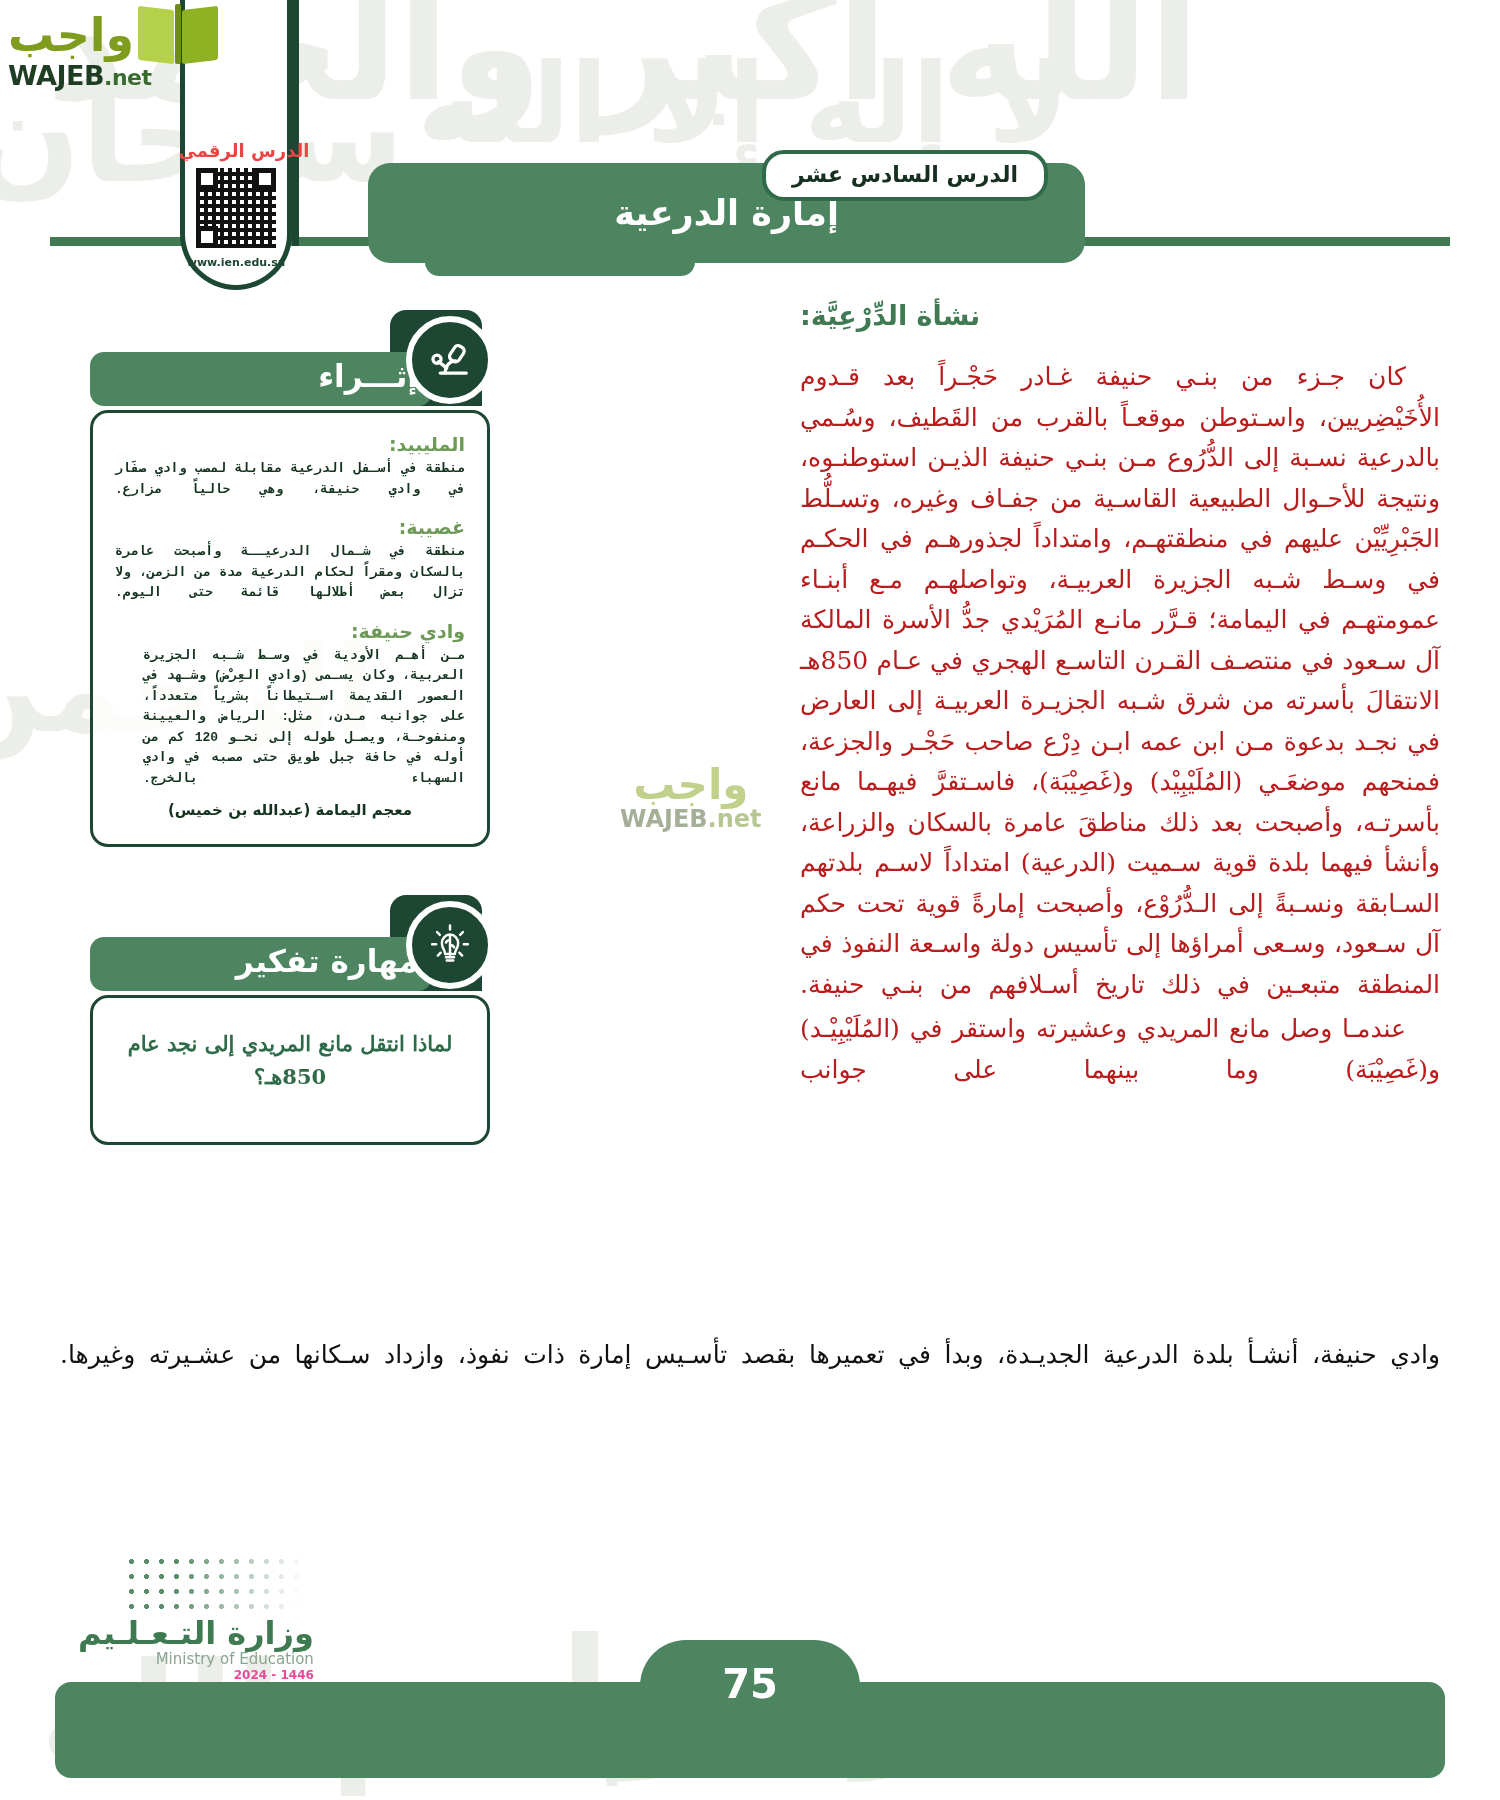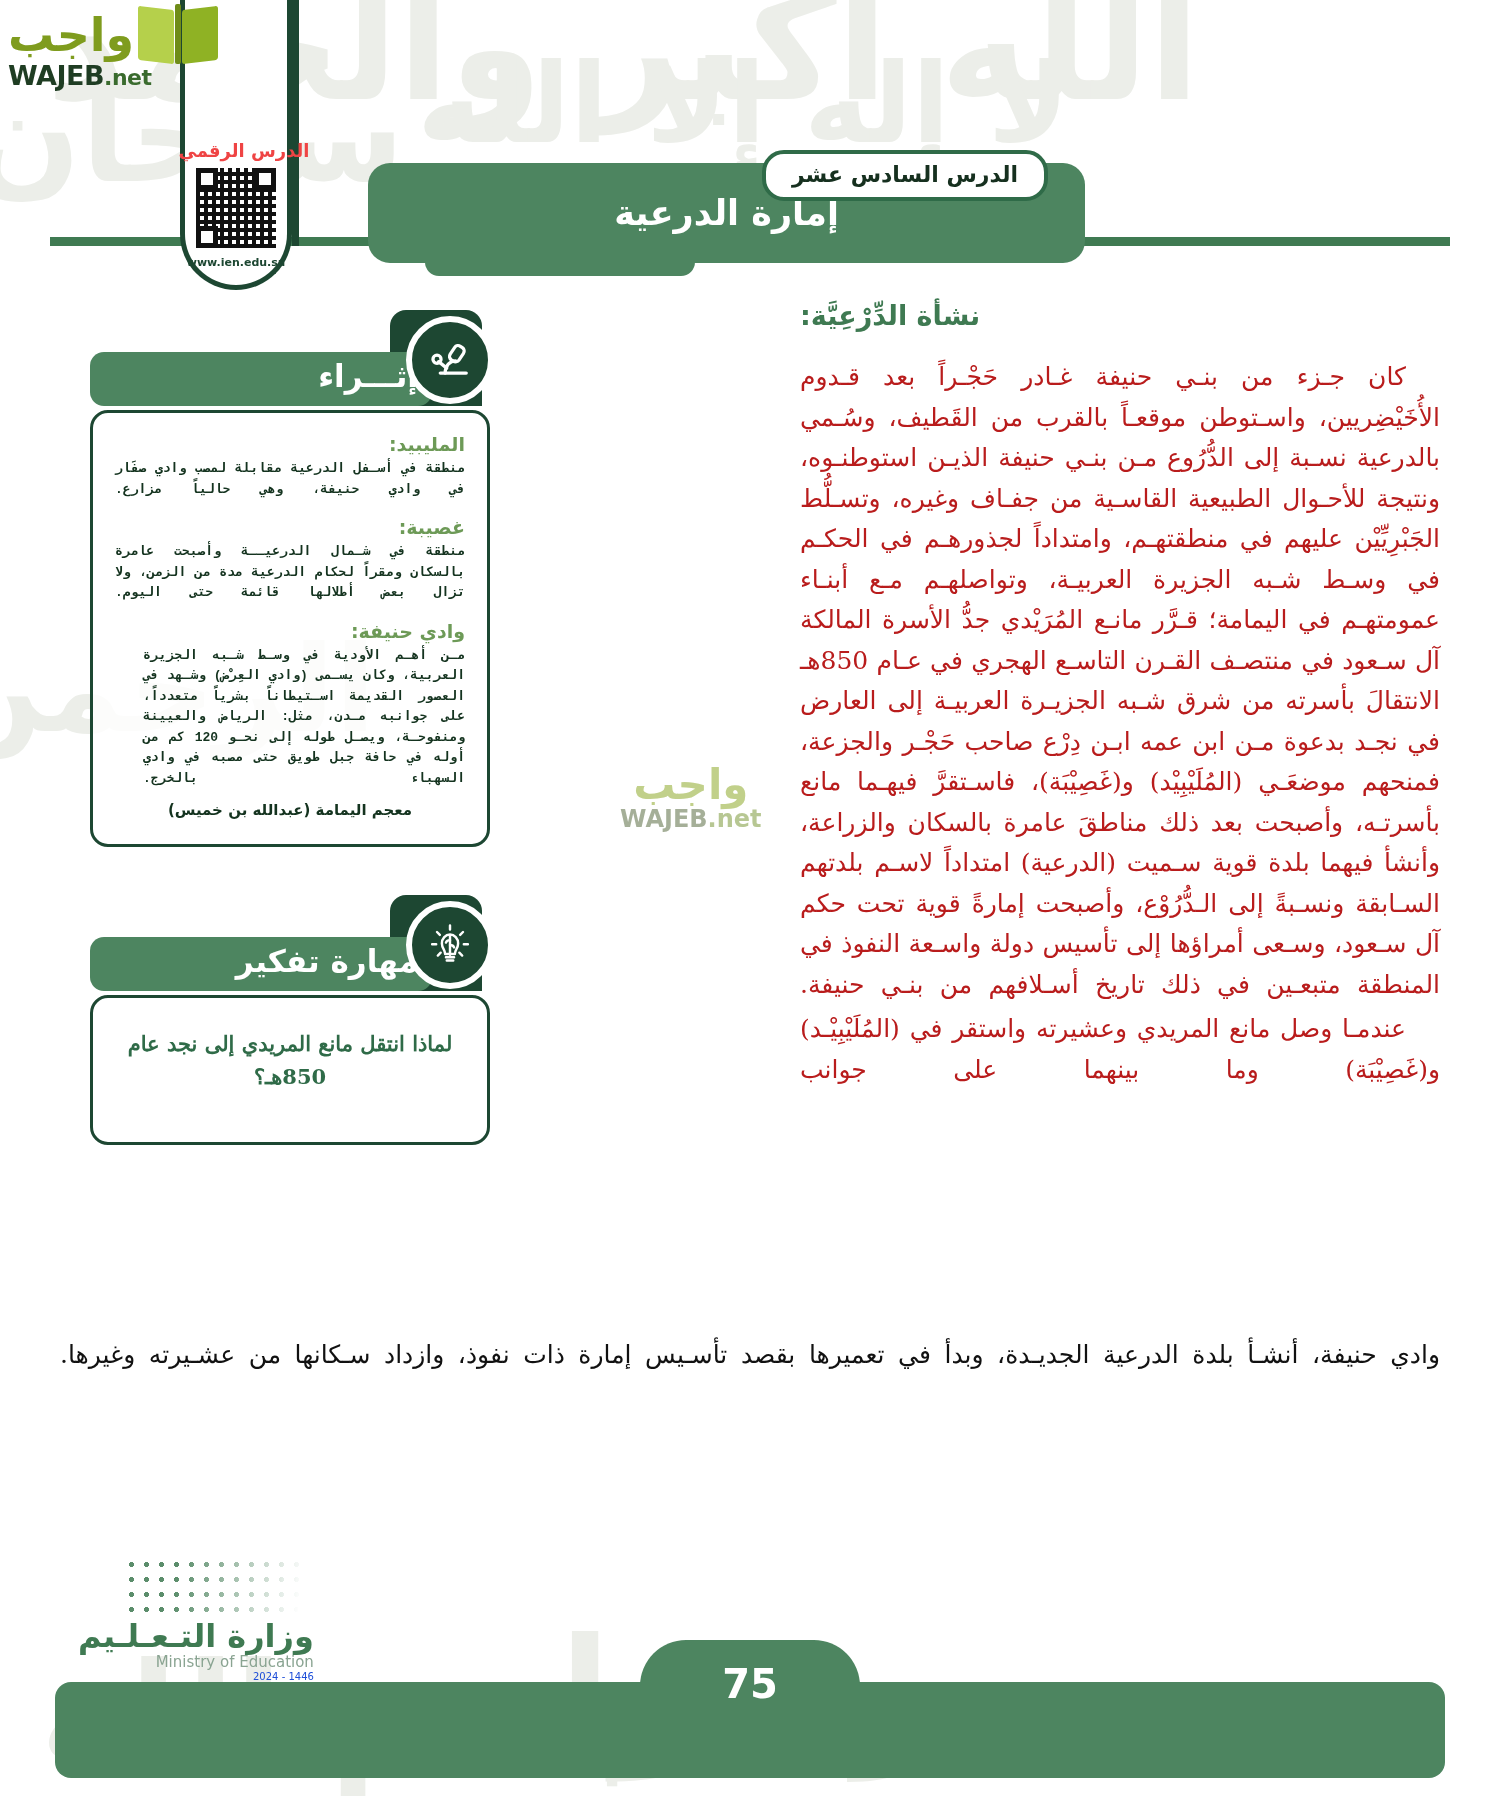--- a/index.html
+++ b/index.html
@@ -508,23 +508,24 @@
     letter-spacing: 1px;
     margin-top: 2px;
   }
   .ministry-en {
     font-size: 15px;
     color: #8aa492;
     direction: ltr;
     margin-top: -2px;
   }
   .ministry-year {
-    font-size: 10px;
-    color: #1d4ed8;
+    font-size: 12px;
+    color: #ec4899;
     direction: ltr;
+    font-weight: bold;
   }
 </style>
 </head>
 <body>
 
 <div class="calligraphy-bg">
   <div class="cal-row cal-top">الله أكبر والحمد</div>
   <div class="cal-row cal-top2">لا إله إلا الله</div>
   <div class="cal-row cal-left">سبحان</div>
   <div class="cal-row cal-mid-left">الرحمن</div>

